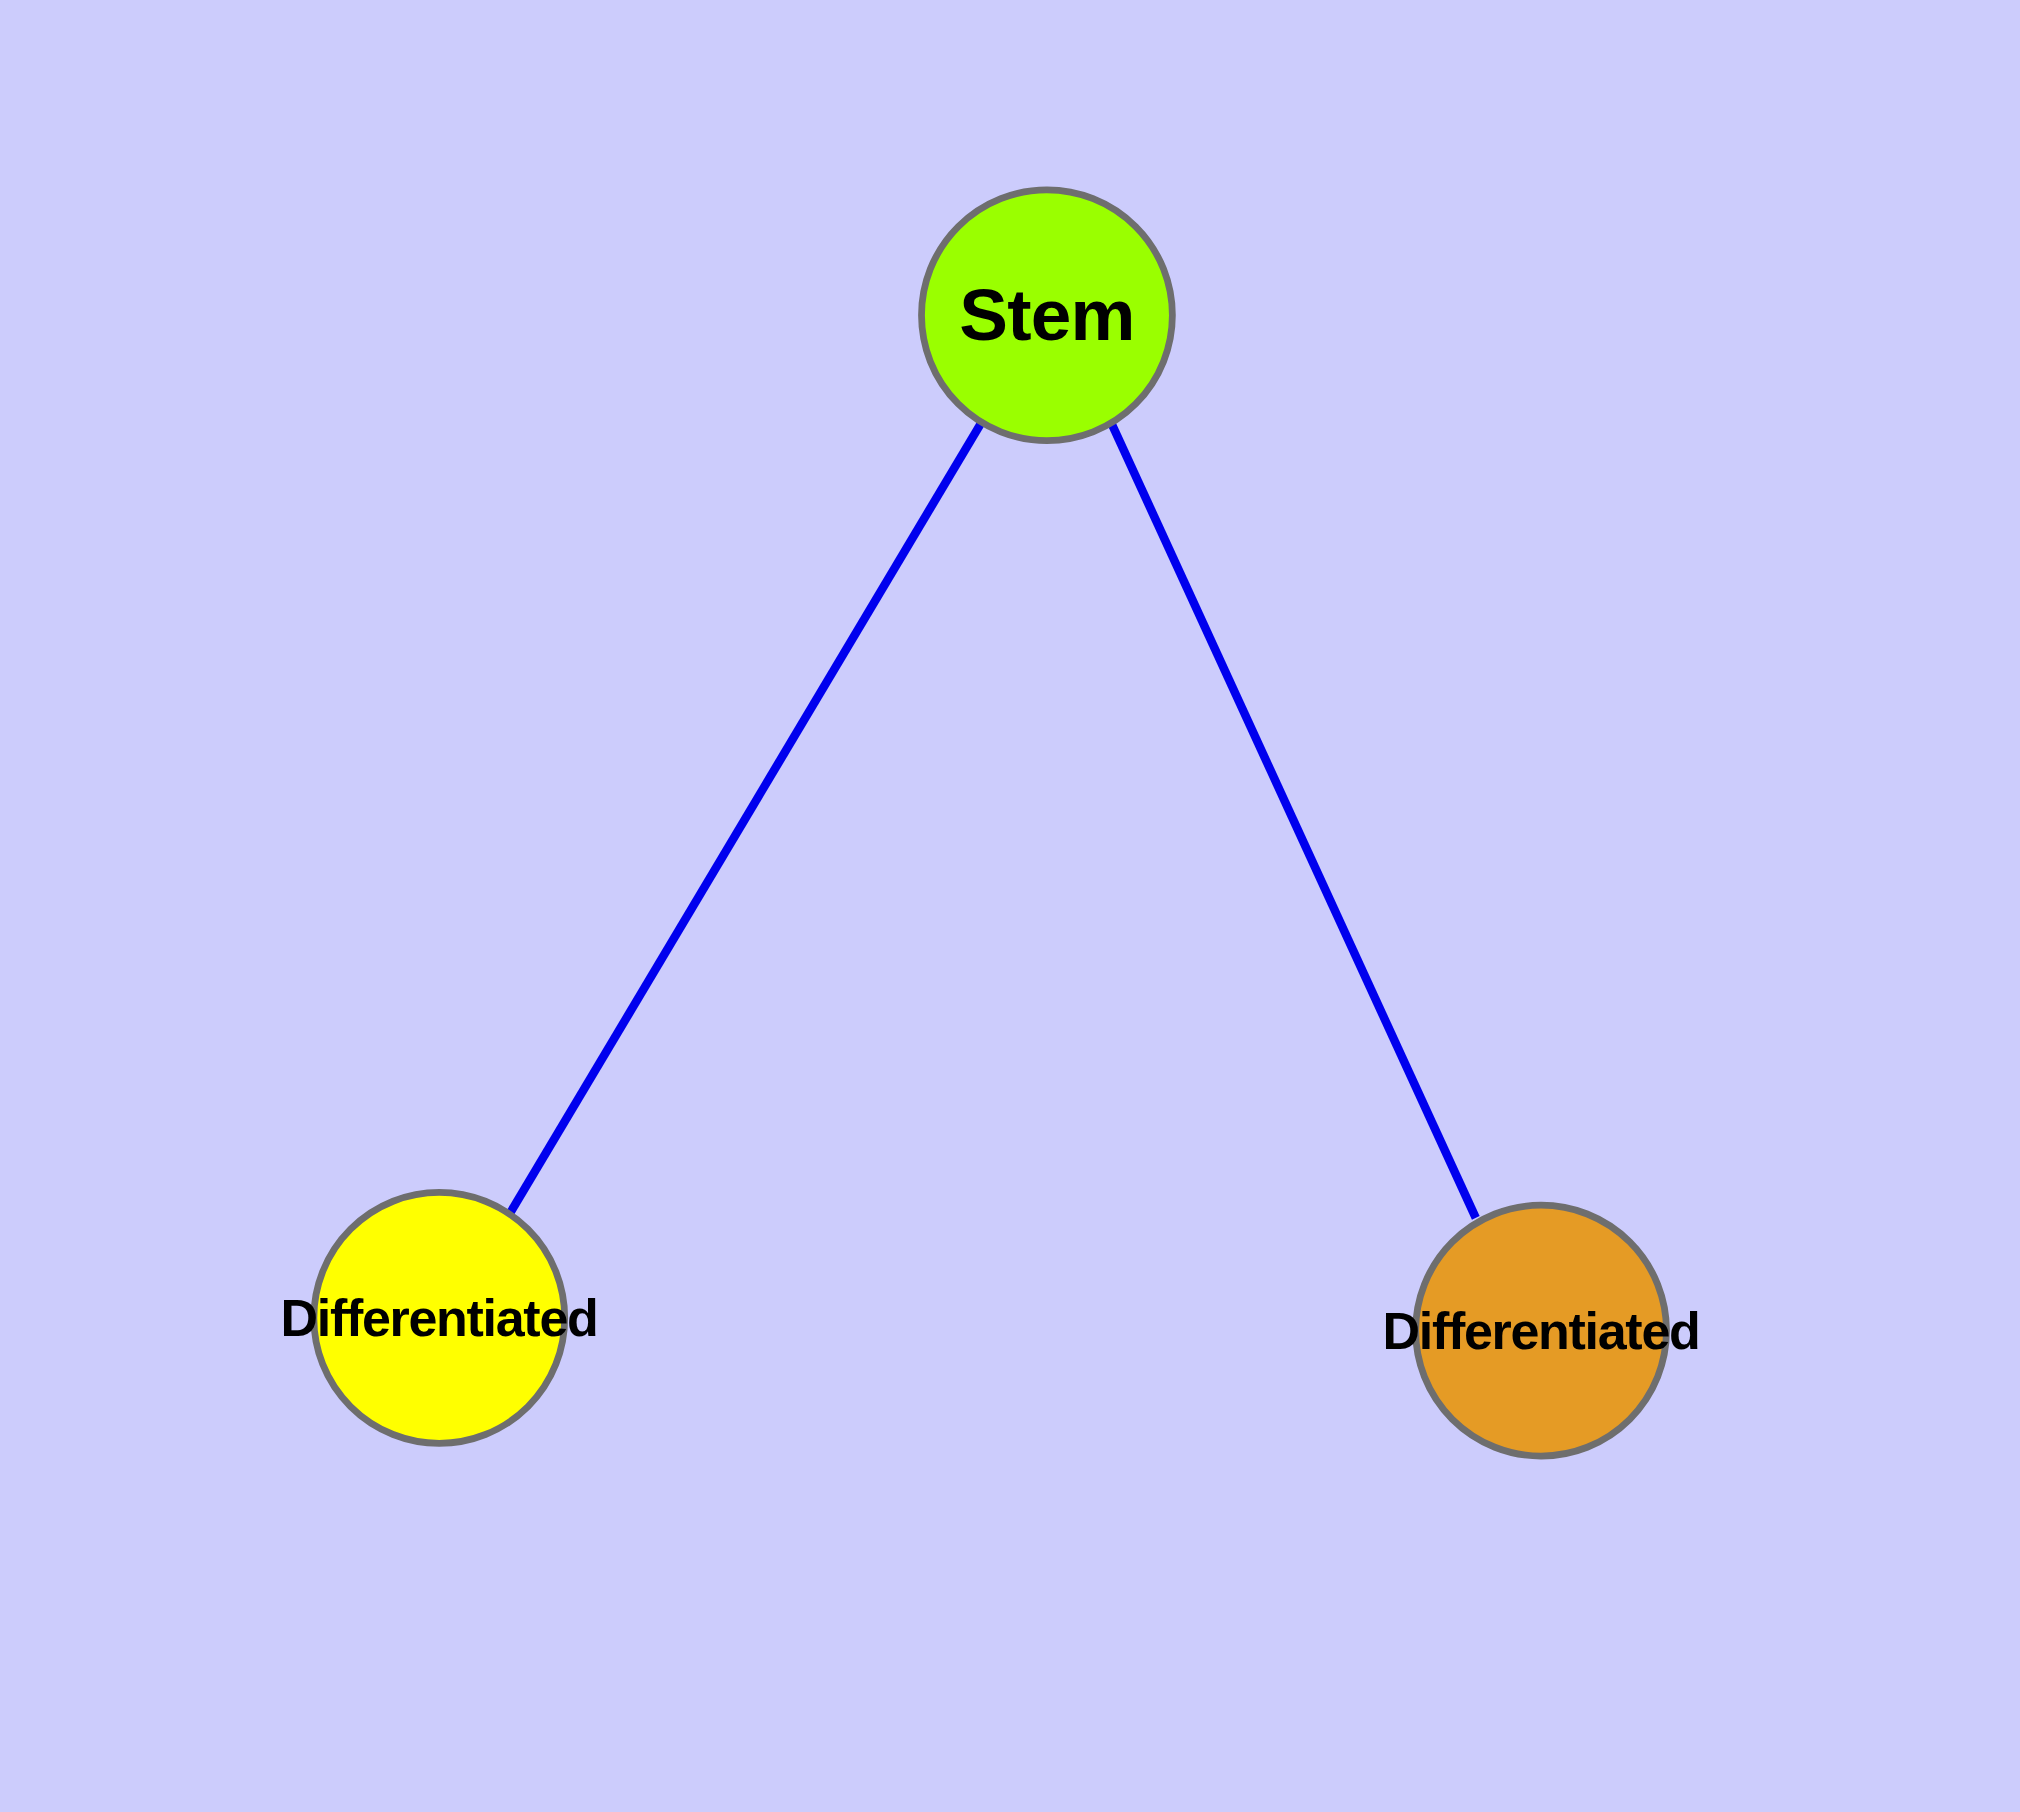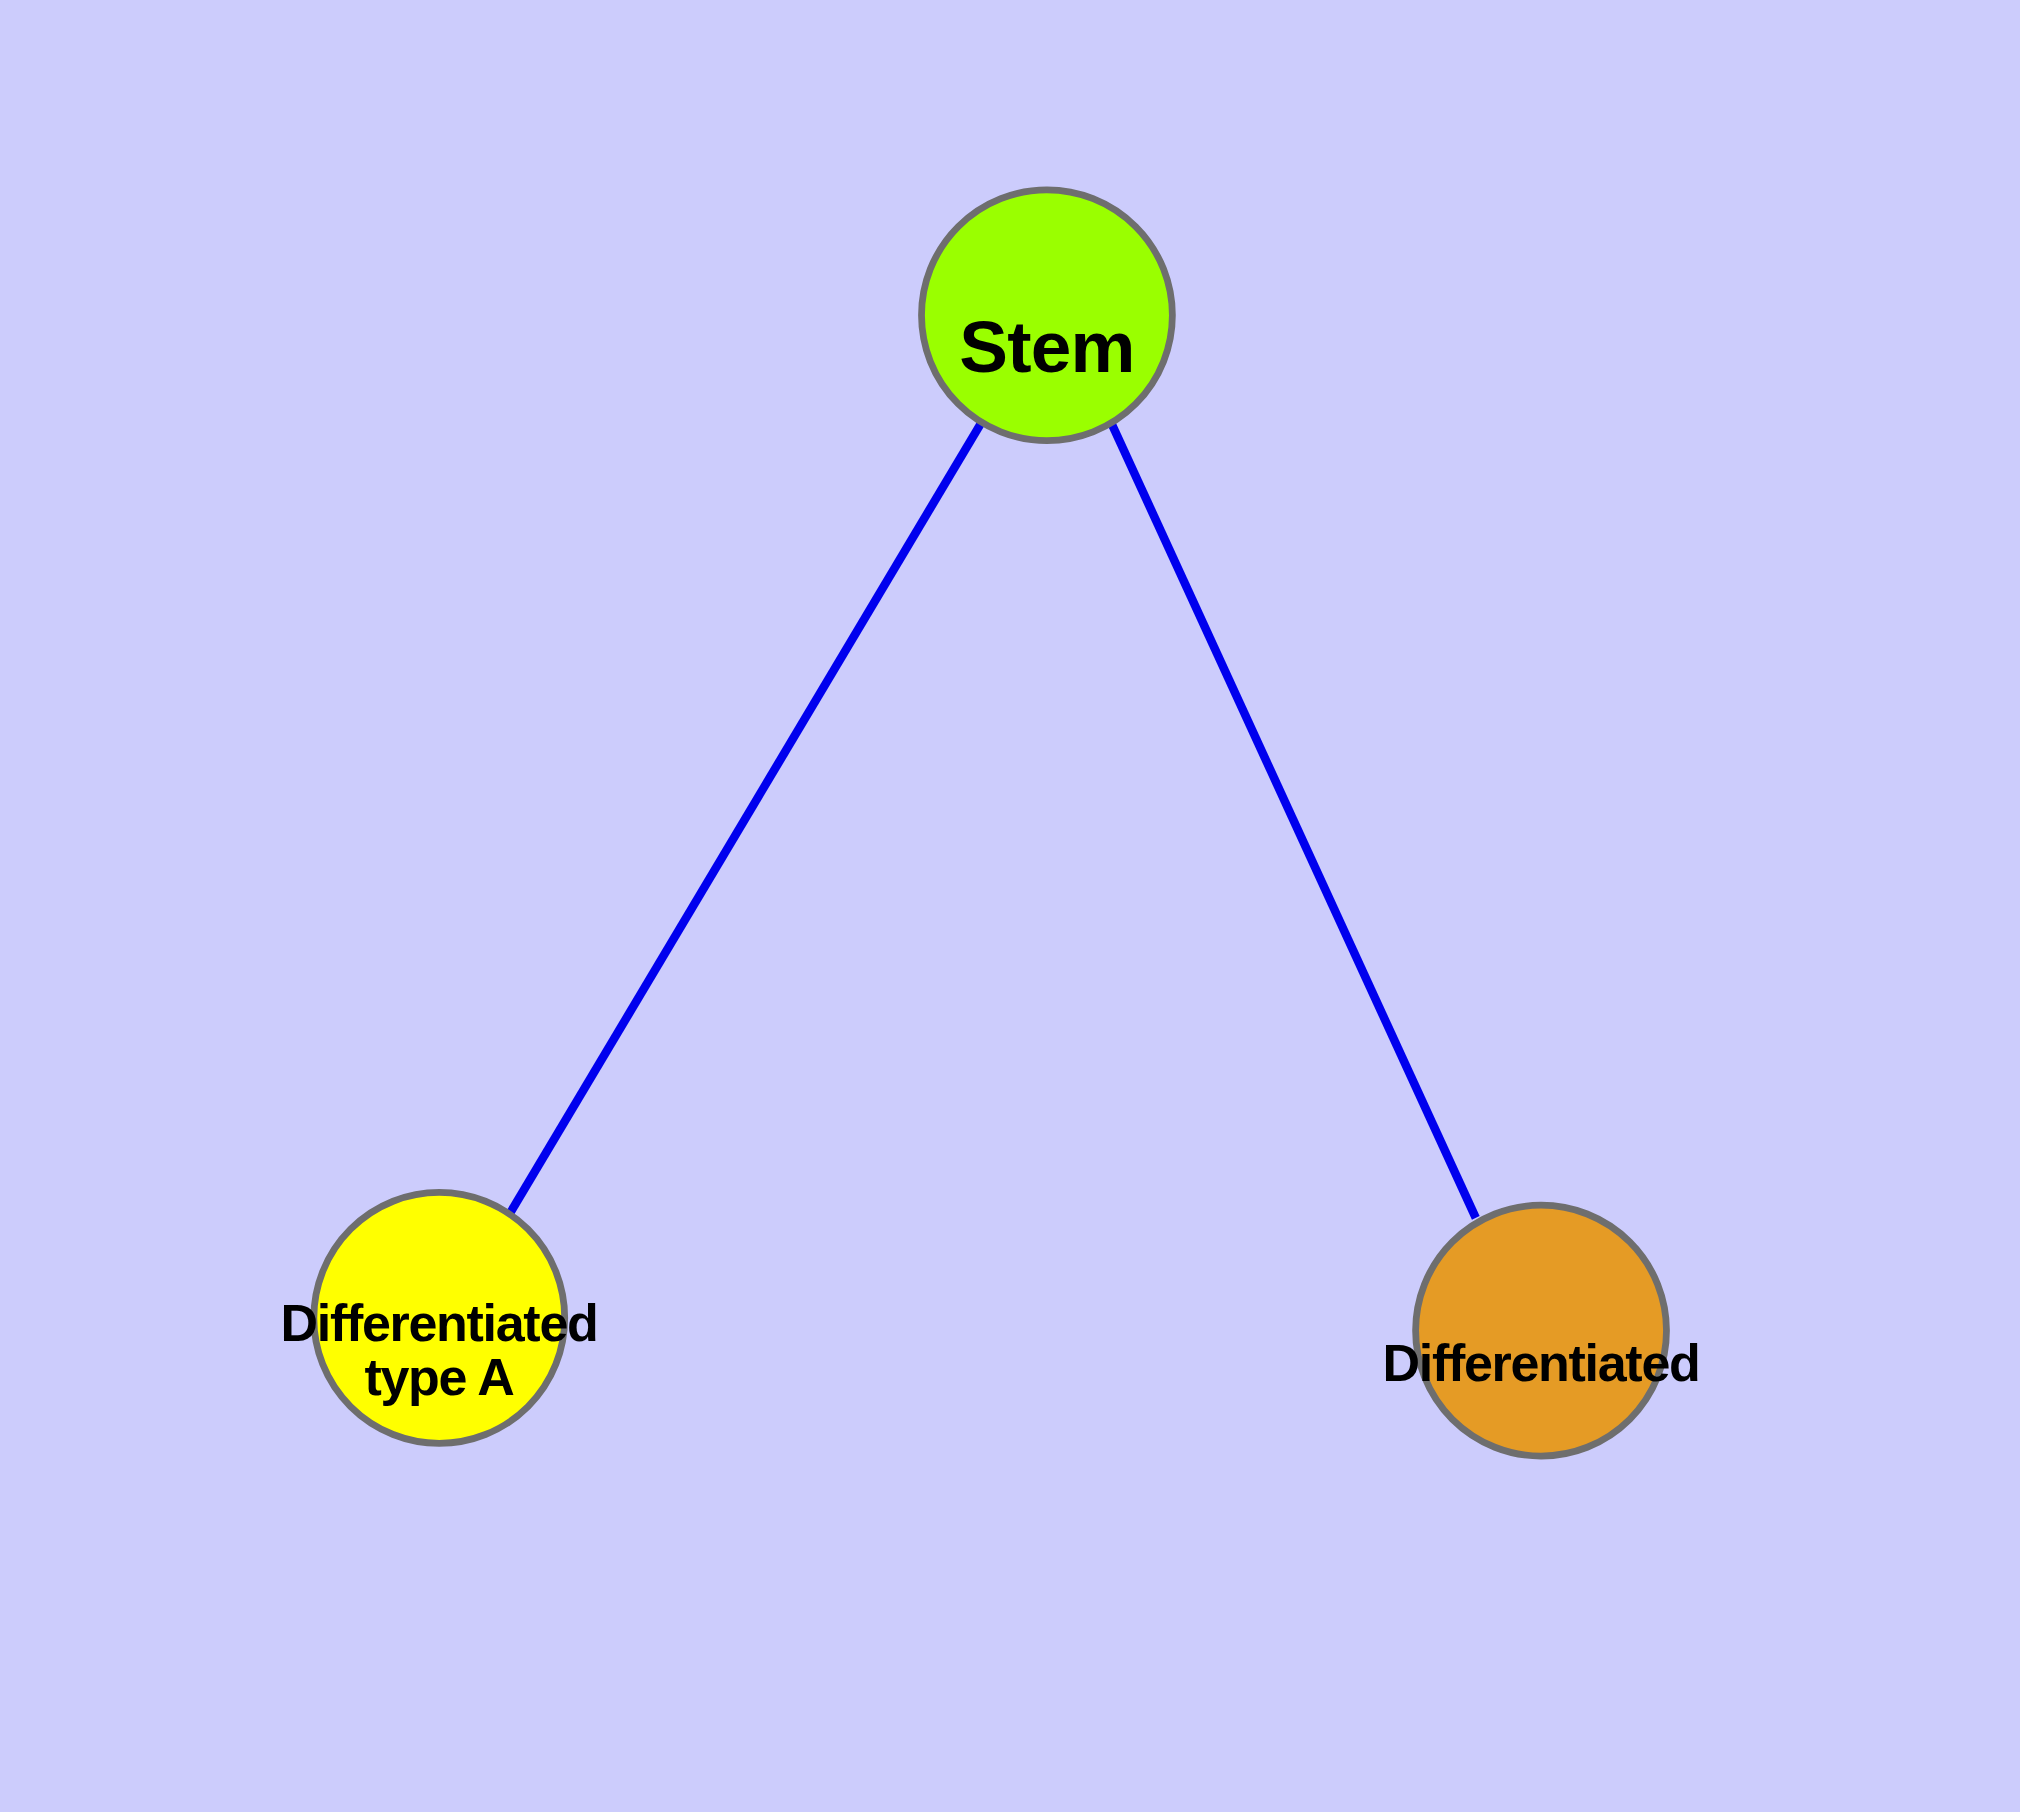--- a/index.html
+++ b/index.html
@@ -26,21 +26,20 @@
   .node-label {
     position: absolute;
     text-align: center;
     font-family: "Liberation Sans", sans-serif;
     font-weight: bold;
     color: #000000;
     white-space: nowrap;
     line-height: 1.04;
     pointer-events: none;
     transform: translate(-50%, -50%);
-    margin-top: 32px;
   }
   .label-stem {
     font-size: 73px;
     letter-spacing: -0.8px;
   }
   .label-leaf {
     font-size: 52px;
     letter-spacing: -1.3px;
   }
 </style>
@@ -60,21 +59,20 @@
         <circle cx="1818" cy="1570" r="148" fill="#e59b25" stroke="#6e6e6e" stroke-width="8"></circle>
       </g>
   </svg>
 
   <div id="label-layer">
       <div class="node-label label-stem" style="left: 1047px; top: 315px;">
         <div>Stem</div>
       </div>
       <div class="node-label label-leaf" style="left: 439px; top: 1318px;">
         <div>Differentiated</div>
-        <div>type A</div>
       </div>
       <div class="node-label label-leaf" style="left: 1541px; top: 1331px;">
         <div>Differentiated</div>
       </div>
     </div>
 
 </div>
 
 
 </body></html>

